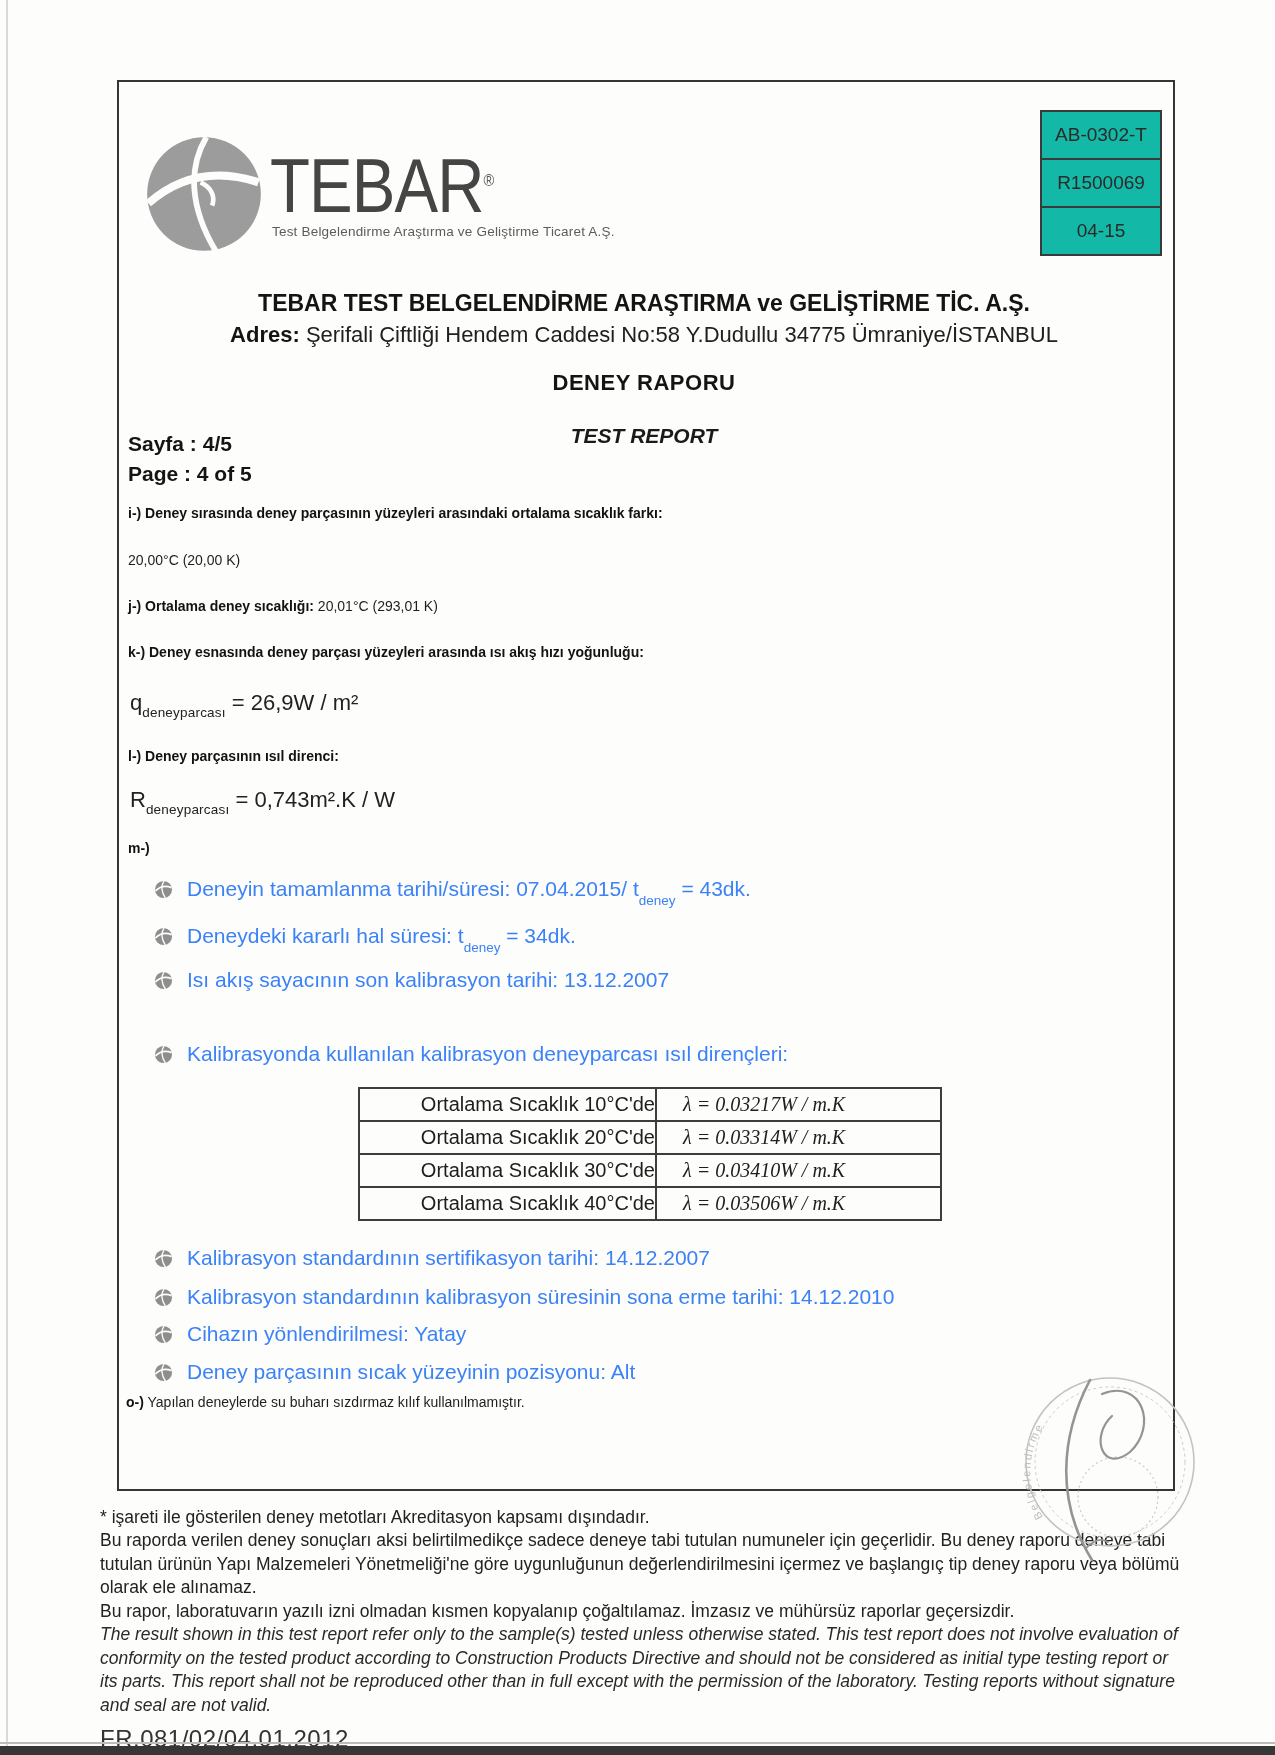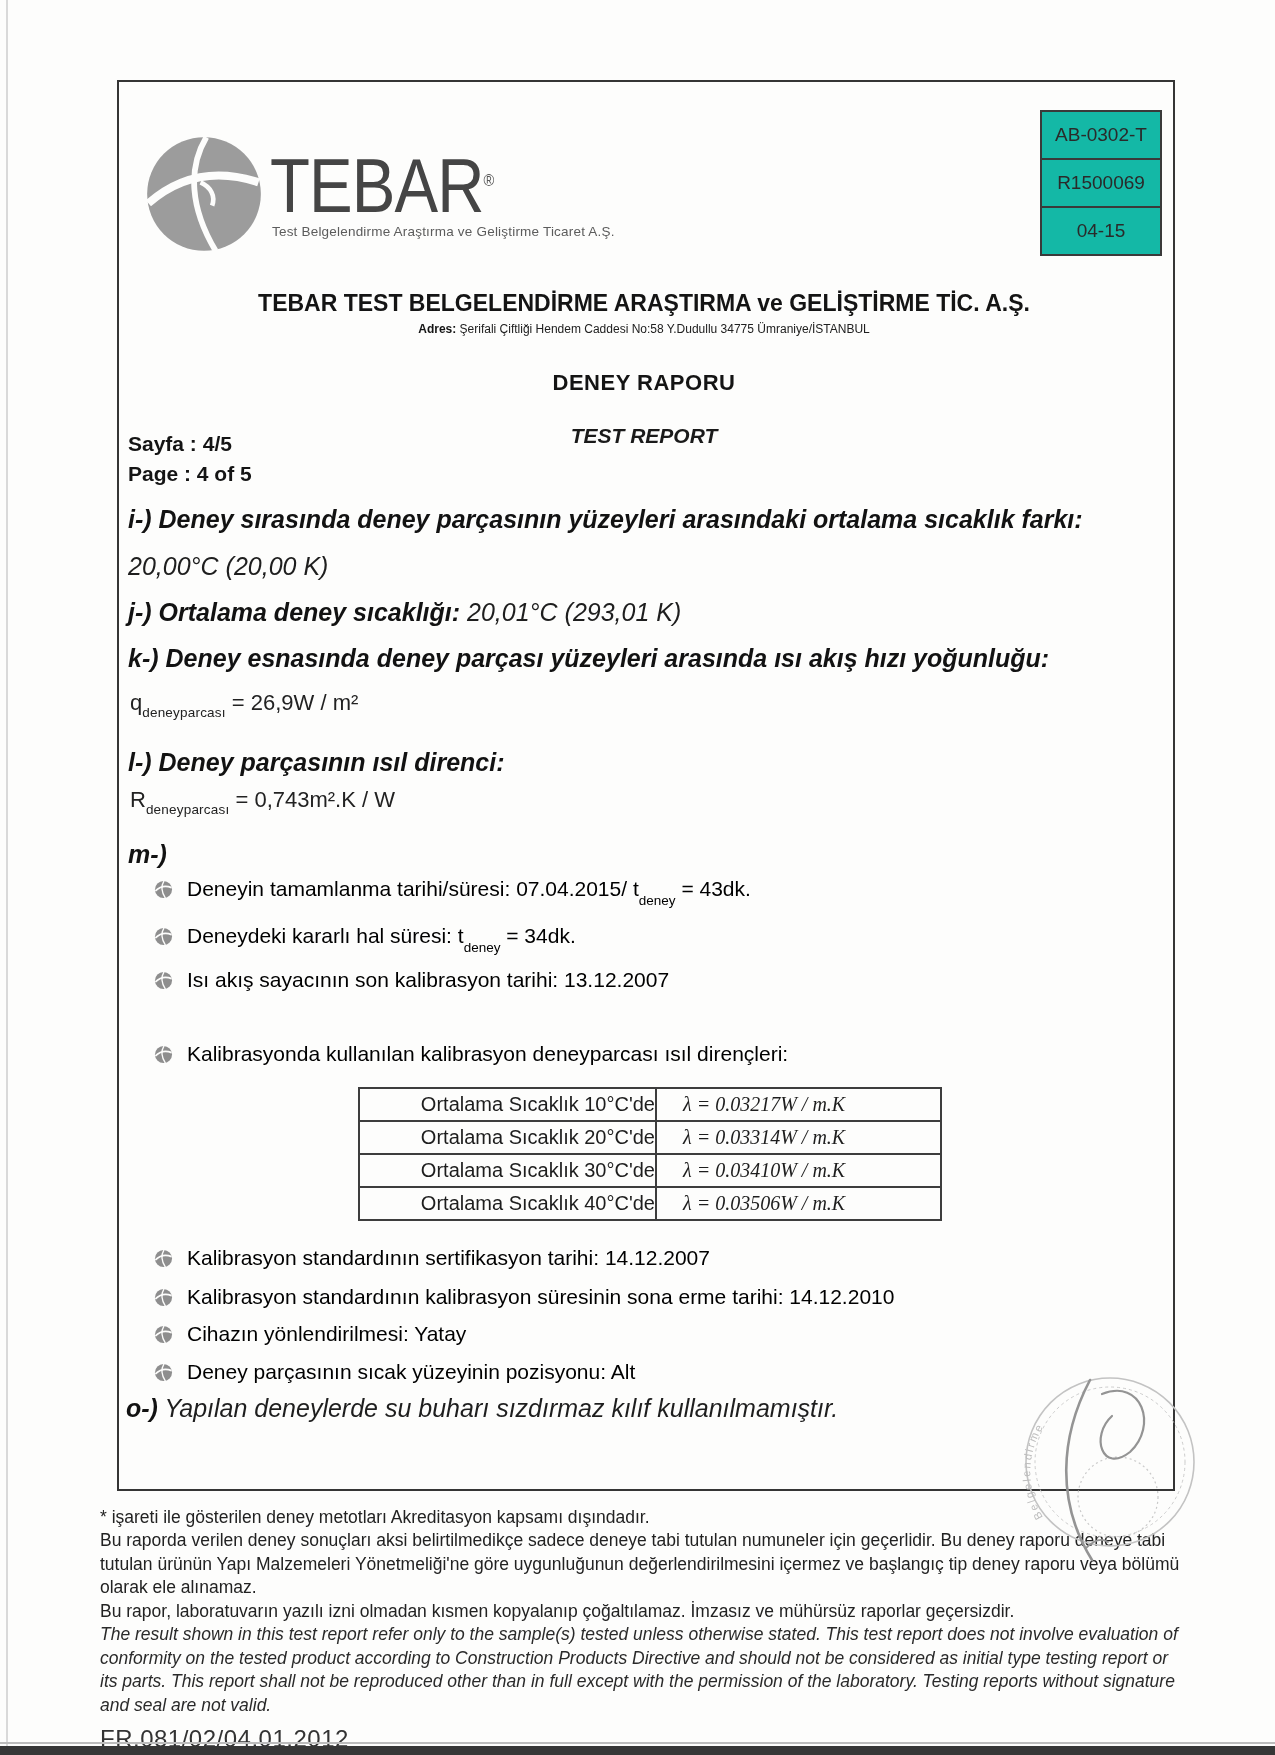--- a/index.html
+++ b/index.html
@@ -33,32 +33,32 @@
     white-space:nowrap;
   }
   .logo-reg{font-size:17px; vertical-align:super; color:#585858;}
   .logo-sub{
     position:absolute; left:126px; top:90px; font-size:13.5px; color:#5c5c5c;
     white-space:nowrap; letter-spacing:0.2px;
   }
   
   .hdr{position:absolute; left:117px; width:1054px; text-align:center; white-space:nowrap;}
   .company{top:290px; font-size:23px; font-weight:bold; color:#141414;}
-  .address{top:322px; font-size:12px; color:#202020;}
+  .address{top:322px; font-size:22px; color:#202020;}
   .address b{color:#141414;}
   .title-tr{top:370px; font-size:22px; font-weight:bold; color:#141414; letter-spacing:0.5px;}
   .title-en{top:424px; font-size:21px; font-weight:bold; font-style:italic; color:#1a1a1a;}
   .pageno{position:absolute; left:128px; font-size:21px; font-weight:bold; color:#141414; white-space:nowrap;}
   
-  .line{position:absolute; left:128px; font-size:25px; white-space:nowrap; color:#1e1e1e;font-style:italic;}
+  .line{position:absolute; left:128px; font-size:14px; white-space:nowrap; color:#1e1e1e;}
   .bold{font-weight:bold; color:#121212;}
   .formula{position:absolute; left:130px; font-size:22px; white-space:nowrap; color:#222;}
   .formula sub{font-size:13.5px; position:relative; bottom:-2px; letter-spacing:0.2px;}
   .tsub{font-size:13.5px; position:relative; bottom:-4px;}
-  .bullet-row{position:absolute; left:154px; white-space:nowrap; font-size:21px; color:#000000;}
+  .bullet-row{position:absolute; left:154px; white-space:nowrap; font-size:21px; color:#3b82f6;}
   .bullet-row .b-ic{display:inline-block; vertical-align:-3px; margin-right:14px;}
   
   .cal-table{
     position:absolute; left:358px; top:1087px; width:584px;
     border-collapse:collapse;
   }
   .cal-table td{
     border:2px solid #3d3d3d; height:31px; font-size:20px; color:#1d1d1d;
     padding:0;
   }

